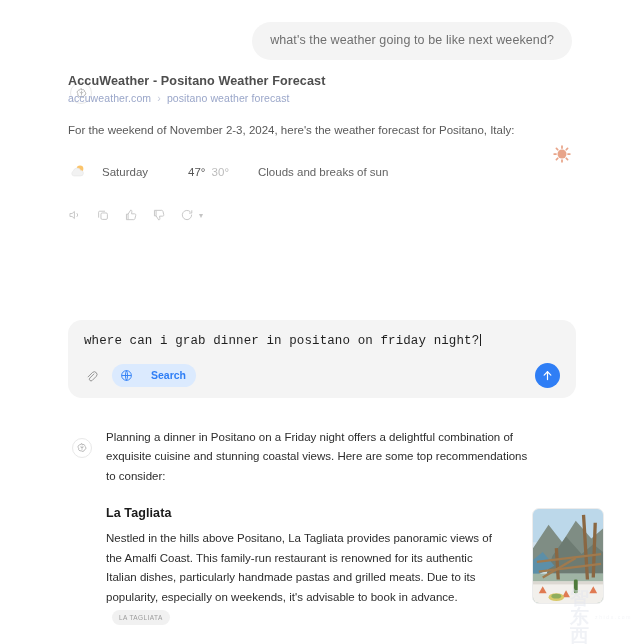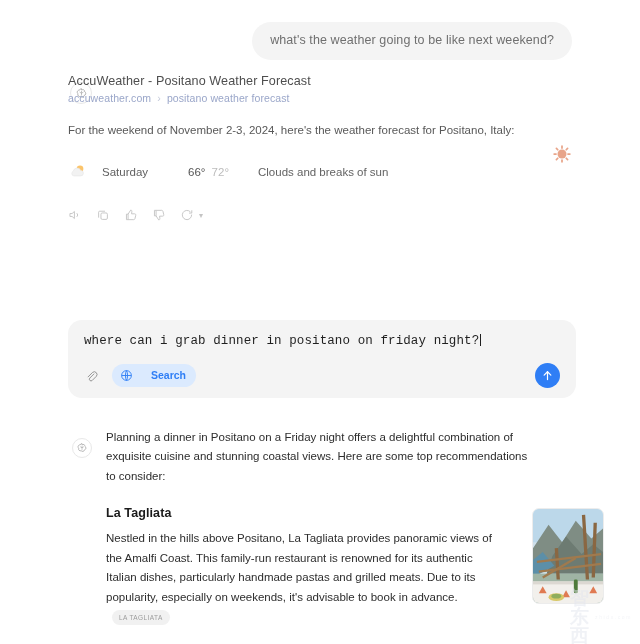--- a/index.html
+++ b/index.html
@@ -22,21 +22,21 @@
   
   .assistant { position:relative; padding: 14px 60px 0 68px; }
   .gpt-avatar {
     position:absolute; left:70px; top:82px;
     width: 22px; height:22px; border-radius:50%;
     border:1px solid #e8e8e8; background:#fff;
     display:flex; align-items:center; justify-content:center;
   }
   .gpt-avatar svg { width:13px; height:13px; }
 
-  .src-title { font-size: 12.6px; color:#4e4e4e; font-weight:400; letter-spacing:.1px;}
+  .src-title { font-size: 12.6px; color:#4e4e4e; font-weight:700; letter-spacing:.1px;}
   .breadcrumb { margin-top: 4px; font-size: 10.5px; color:#9aa6c9; letter-spacing:.1px;}
   .breadcrumb .sep { color:#c3c9da; margin: 0 3px; }
   .accu-logo { position:absolute; right:68px; top:84px; width:20px; height:20px; }
 
   .lead { margin-top: 18px; font-size:11.5px; color:#585858; line-height:1.55;}
 
   
   .wx { margin-top: 14px; }
   .wx-row {
     display:flex; align-items:center;
@@ -162,22 +162,22 @@
 
       <div class="wx-row">
         <div class="wx-ico">
           <svg viewBox="0 0 24 24">
             <circle cx="15.2" cy="8.6" r="4.2" fill="#fbc46b"></circle>
             <path fill="#f2f2f2" stroke="#e6e6e6" stroke-width=".8" d="M7.4 17.6h8.4a3.5 3.5 0 0 0 .3-7 5 5 0 0 0-9.5 1.1 3.1 3.1 0 0 0 .8 5.9z"></path>
           </svg>
         </div>
         <div class="wx-day">Saturday</div>
         <div class="wx-temps">
-          <span class="wx-hi">66°</span>
-          <span class="wx-lo">72°</span>
+          <span class="wx-hi">47°</span>
+          <span class="wx-lo">30°</span>
         </div>
         <div class="wx-desc">Clouds and breaks of sun</div>
       </div>
 
 
     </div>
 
 
     <div class="actions">
       <div class="act">

